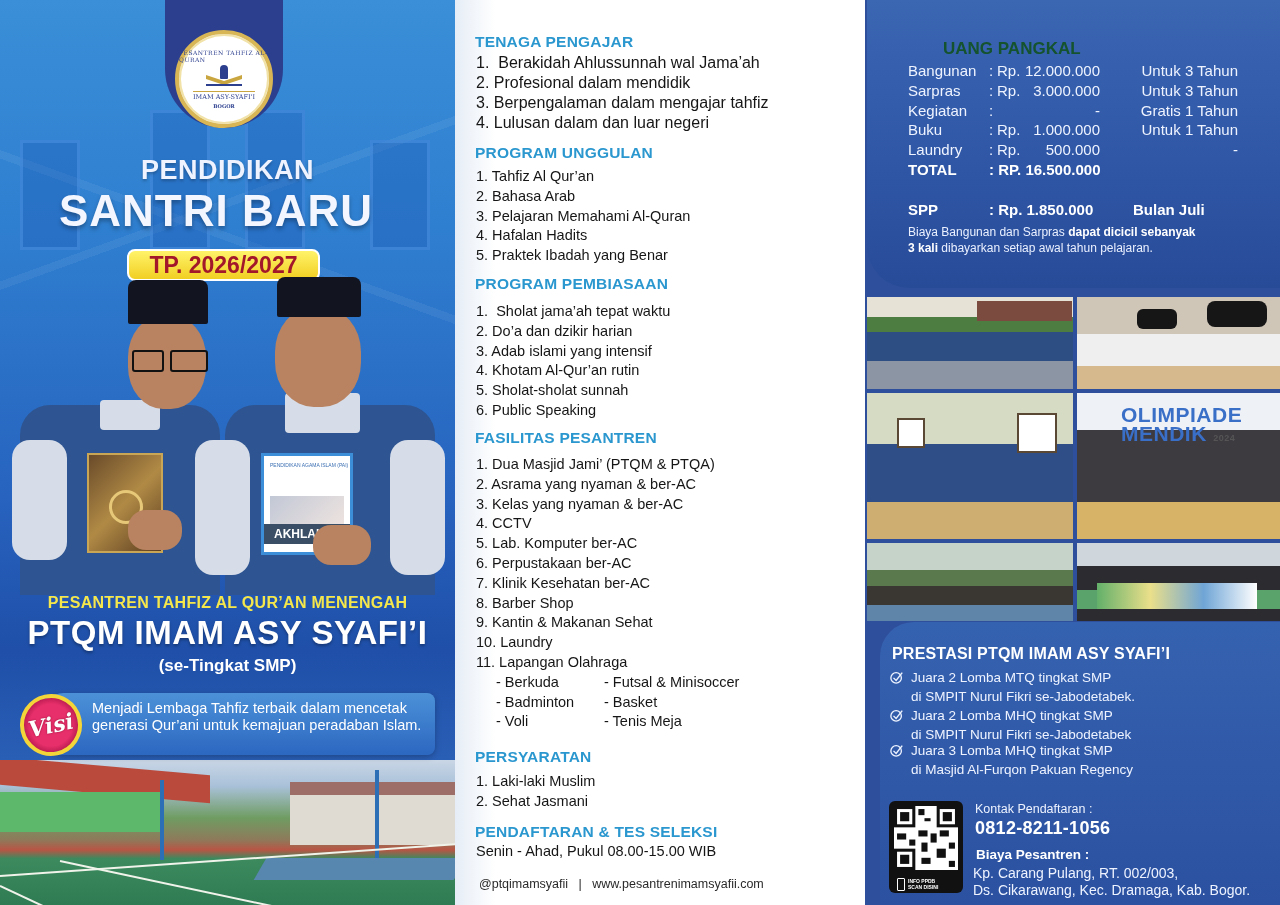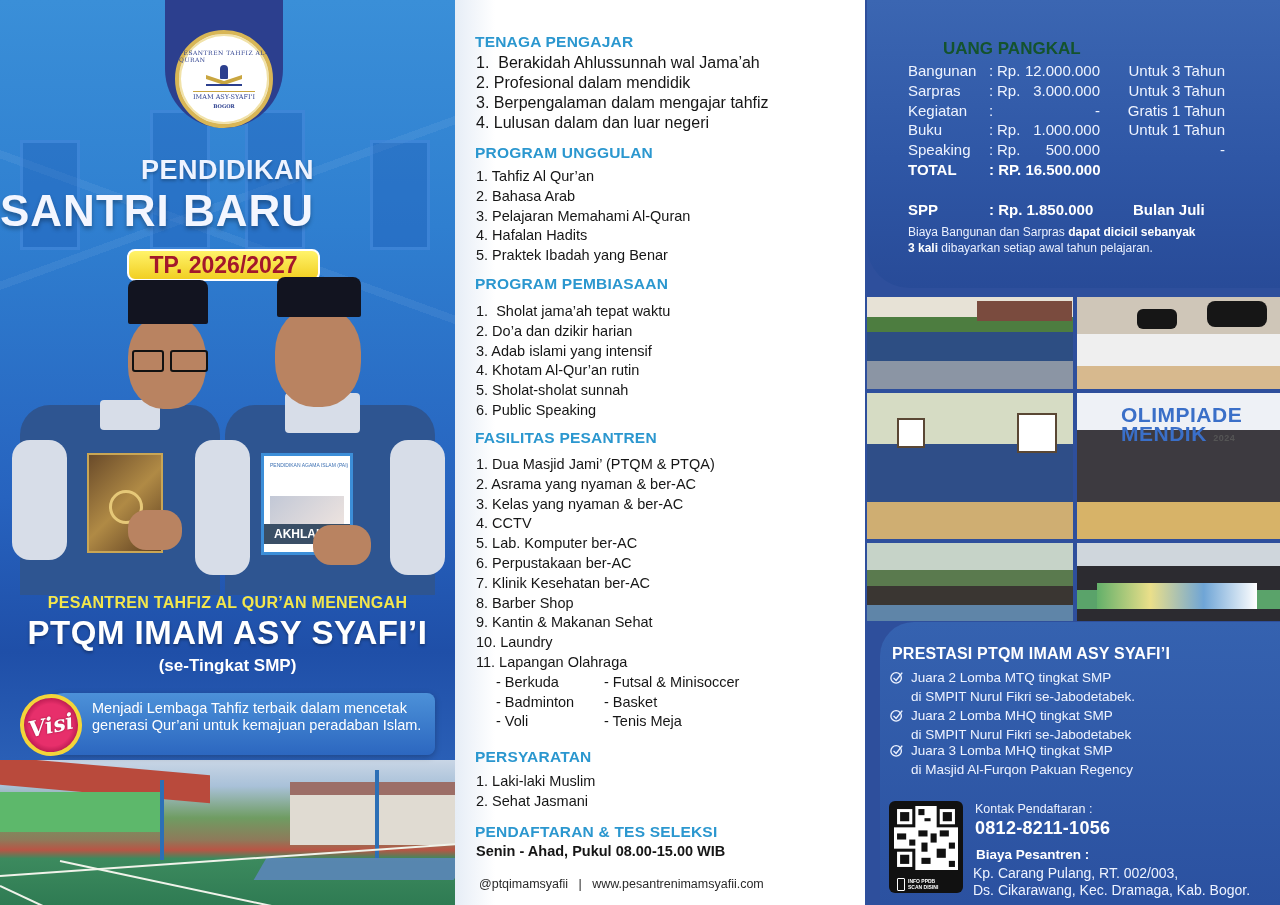--- a/index.html
+++ b/index.html
@@ -30,21 +30,21 @@
   .logo .arc { font-family: "DejaVu Serif", serif; font-size: 6px; color: #2c3f8e; letter-spacing: 0.5px; }
   .logo .mark { width: 40px; height: 24px; position: relative; margin: 2px 0; }
   .logo .mark .pen { position: absolute; left: 16px; top: 0; width: 8px; height: 14px; background: #2c3f8e; border-radius: 4px 4px 1px 1px; }
   .logo .mark .book1 { position: absolute; left: 2px; top: 13px; width: 18px; height: 4px; background: #c9a640; transform: skewY(18deg); }
   .logo .mark .book2 { position: absolute; left: 20px; top: 13px; width: 18px; height: 4px; background: #c9a640; transform: skewY(-18deg); }
   .logo .mark .book3 { position: absolute; left: 2px; top: 19px; width: 36px; height: 2px; background: #2c3f8e; }
   .logo .name { font-family: "DejaVu Serif", serif; font-size: 6.5px; color: #2c3f8e; border-top: 1px solid #c9a640; padding-top: 1px; }
   .logo .city { font-family: "DejaVu Serif", serif; font-size: 5px; font-weight: bold; color: #2c3f8e; margin-top: 2px; }
 
   .h-pen { position: absolute; left: 0; width: 455px; top: 155px; text-align: center; color: #eef3ff; font-weight: bold; font-size: 27px; letter-spacing: 0.5px; text-shadow: 0 2px 3px rgba(0,0,0,0.25); }
-  .h-santri { position: absolute; left: 0; width: 373px; top: 186px; text-align: left; color: #f3f6ff; font-weight: bold; font-size: 44px; letter-spacing: 1px; text-shadow: 0 3px 4px rgba(0,0,0,0.3); }
+  .h-santri { position: absolute; left: 0; width: 373px; top: 186px; text-align: right; color: #f3f6ff; font-weight: bold; font-size: 44px; letter-spacing: 1px; text-shadow: 0 3px 4px rgba(0,0,0,0.3); }
   .tp-badge {
     position: absolute; left: 127px; top: 249px; width: 193px; height: 32px; border-radius: 8px;
     background: linear-gradient(180deg, #fff36a, #f1cf22); border: 2px solid #ffffff;
     color: #a3172b; font-weight: bold; font-size: 23px; text-align: center; line-height: 28px;
   }
 
   
   .stu { position: absolute; }
   .stu .cap { position: absolute; background: #121420; border-radius: 8px 8px 2px 2px; }
   .stu .face { position: absolute; background: #b98361; border-radius: 45%; }
@@ -87,35 +87,35 @@
 
   
   .mid { position: absolute; left: 455px; top: 0; width: 410px; height: 905px;
     background: linear-gradient(90deg, #e6edf6 0px, #ffffff 40px, #ffffff 100%); }
   .sec-title { position: absolute; left: 475px; font-weight: bold; font-size: 15.5px; color: #2b97cf; letter-spacing: 0.2px; }
   .list { position: absolute; left: 476px; color: #161616; }
   .list .it { white-space: pre; }
   .big .it { font-size: 16px; line-height: 20px; }
   .norm .it { font-size: 14.5px; line-height: 19.8px; }
   .sub-grid { display: grid; grid-template-columns: 108px 180px; padding-left: 20px; }
-  .reg-hours { position: absolute; left: 476px; top: 843px; font-weight: bold; font-size: 14.5px; color: #161616; }
+  .reg-hours { position: absolute; left: 476px; top: 843px; font-weight: normal; font-size: 14.5px; color: #161616; }
   .footer-links { position: absolute; left: 479px; top: 877px; font-size: 12.5px; color: #2a2a2a; white-space: pre; }
 
   
   .right { position: absolute; left: 865px; top: 0; width: 415px; height: 905px; background: #2e4f9c; }
   .fee-card { position: absolute; left: 867px; top: 0; width: 413px; height: 288px; border-radius: 0 0 0 42px;
     background: linear-gradient(180deg, #3b66b2 0%, #2f57a6 55%, #284b98 100%); }
   .fee-title { position: absolute; left: 943px; top: 39px; color: #14532d; font-weight: bold; font-size: 17px; }
   .fee-row { position: absolute; left: 908px; color: #eef3ff; font-size: 15px; height: 20px; width: 330px; }
   .fee-row span { position: absolute; top: 0; white-space: pre; }
   .fee-row .k { left: 0; }
   .fee-row .c { left: 81px; }
   .fee-row .rp { left: 89px; }
   .fee-row .amt { right: 138px; text-align: right; }
-  .fee-row .note { right: 13px; text-align: center; }
+  .fee-row .note { right: 0; text-align: center; }
   .fee-row.bold { font-weight: bold; color: #ffffff; }
   .spp-row { position: absolute; left: 908px; top: 201px; width: 330px; color: #ffffff; font-weight: bold; font-size: 15px; }
   .spp-row span { position: absolute; top: 0; white-space: pre; }
   .fee-note { position: absolute; left: 908px; top: 224px; width: 340px; color: #eaf0ff; font-size: 12px; line-height: 16px; }
   .fee-note b { color: #ffffff; }
 
   .photos { position: absolute; left: 865px; top: 295px; width: 415px; height: 330px; }
   .ph { position: absolute; overflow: hidden; }
   .ph .lay { position: absolute; }
   .olimp { position: absolute; left: 44px; top: 12px; color: #3a6fc8; font-weight: bold; font-size: 21px; line-height: 19px; letter-spacing: 0.5px; }
@@ -302,21 +302,21 @@
   <span class="note">Gratis 1 Tahun</span>
 </div>
 <div class="fee-row" style="top:121px;">
   <span class="k">Buku</span>
   <span class="c">:</span>
   <span class="rp">Rp.</span>
   <span class="amt">1.000.000</span>
   <span class="note">Untuk 1 Tahun</span>
 </div>
 <div class="fee-row" style="top:141px;">
-  <span class="k">Speaking</span>
+  <span class="k">Laundry</span>
   <span class="c">:</span>
   <span class="rp">Rp.</span>
   <span class="amt">500.000</span>
   <span class="note">-</span>
 </div>
 <div class="fee-row bold" style="top:161px;">
   <span class="k">TOTAL</span>
   <span class="c">: RP. 16.500.000</span>
 </div>
 

